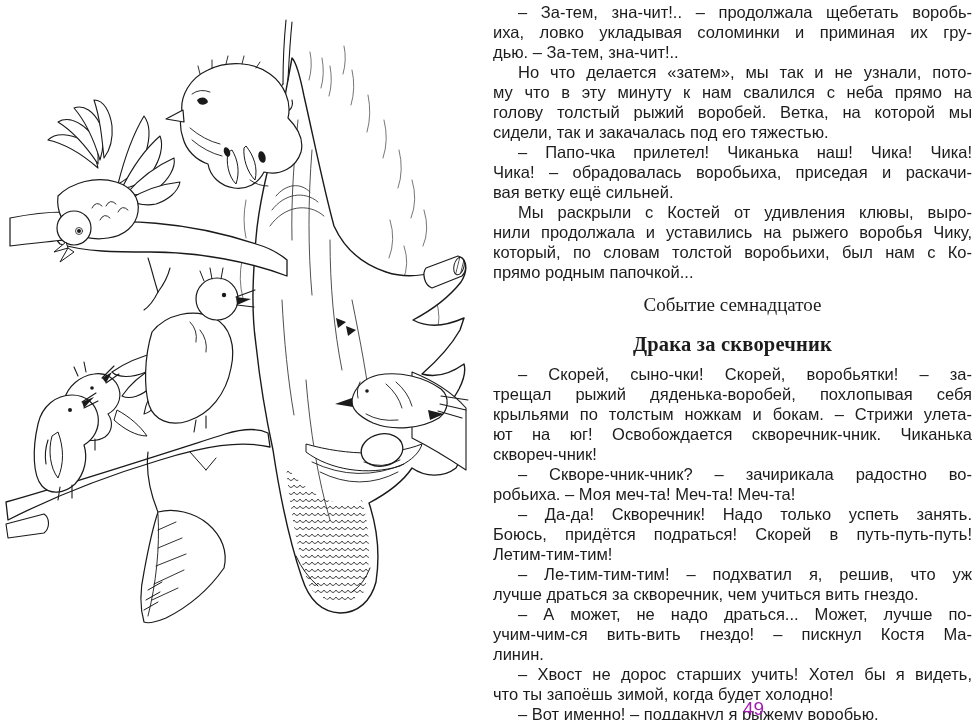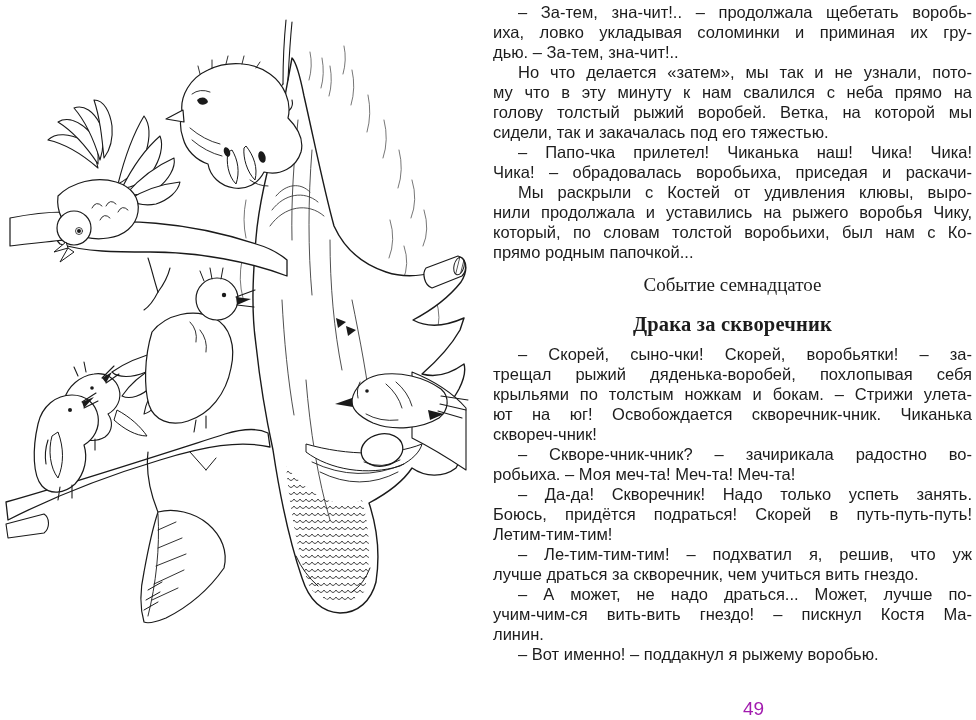--- a/index.html
+++ b/index.html
@@ -276,20 +276,21 @@
       </div>
       <div class="para">
         <div class="line first">Но что делается «затем», мы так и не узнали, пото-</div>
         <div class="line">му что в эту минуту к нам свалился с неба прямо на</div>
         <div class="line">голову толстый рыжий воробей. Ветка, на которой мы</div>
         <div class="line last">сидели, так и закачалась под его тяжестью.</div>
       </div>
       <div class="para">
         <div class="line first">– Папо-чка прилетел! Чиканька наш! Чика! Чика!</div>
         <div class="line">Чика! – обрадовалась воробьиха, приседая и раскачи-</div>
+        <div class="line last">вая ветку ещё сильней.</div>
       </div>
       <div class="para">
         <div class="line first">Мы раскрыли с Костей от удивления клювы, выро-</div>
         <div class="line">нили продолжала и уставились на рыжего воробья Чику,</div>
         <div class="line">который, по словам толстой воробьихи, был нам с Ко-</div>
         <div class="line last">прямо родным папочкой...</div>
       </div>
       <div class="kicker">Событие семнадцатое</div>
       <div class="title">Драка за скворечник</div>
       <div class="para">
@@ -311,18 +312,22 @@
       <div class="para">
         <div class="line first">– Ле-тим-тим-тим! – подхватил я, решив, что уж</div>
         <div class="line last">лучше драться за скворечник, чем учиться вить гнездо.</div>
       </div>
       <div class="para">
         <div class="line first">– А может, не надо драться... Может, лучше по-</div>
         <div class="line">учим-чим-ся вить-вить гнездо! – пискнул Костя Ма-</div>
         <div class="line last">линин.</div>
       </div>
       <div class="para">
+        <div class="line first">– Хвост не дорос старших учить! Хотел бы я видеть,</div>
+        <div class="line last">что ты запоёшь зимой, когда будет холодно!</div>
+      </div>
+      <div class="para">
         <div class="line first last">– Вот именно! – поддакнул я рыжему воробью.</div>
       </div>
     </div>
 
   <div class="pagenum">49</div>
 </div>
 
 </body></html>

